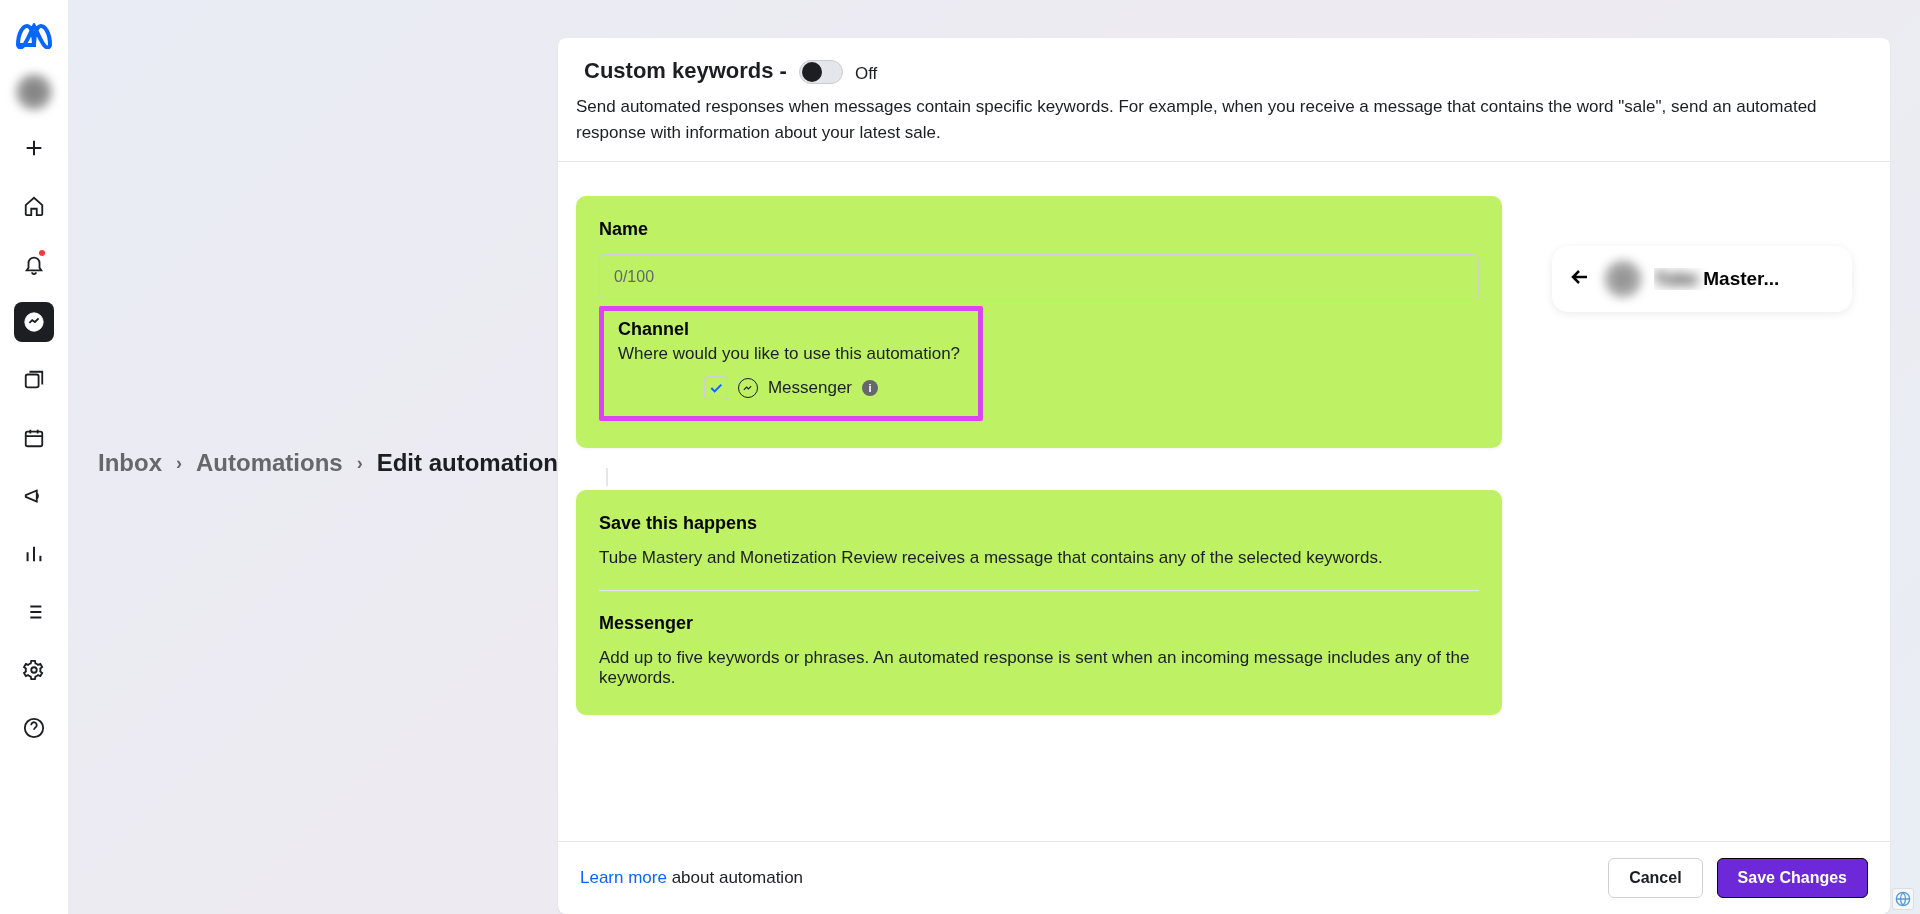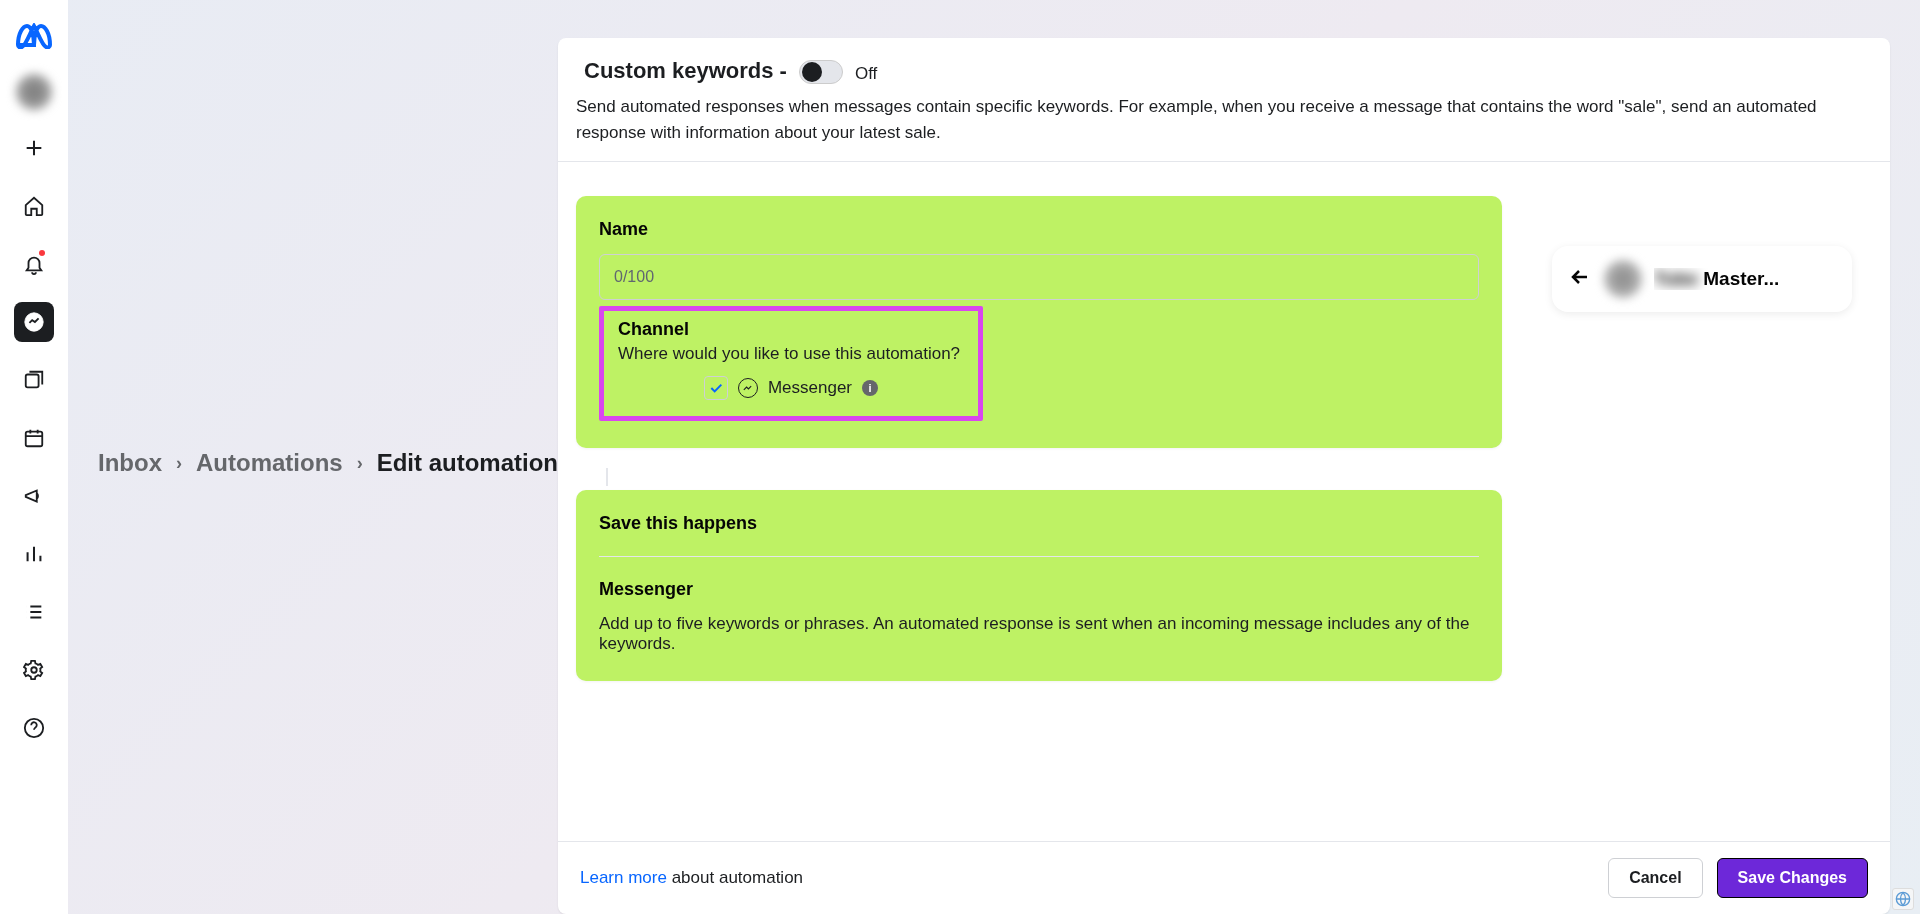--- a/index.html
+++ b/index.html
@@ -302,20 +302,21 @@
                 <span class="channel-label">Messenger</span>
                 <span class="info-icon">i</span>
               </div>
             </div>
           </div>
 
           <div class="divider-small"></div>
 
           <div class="card">
             <h3 class="section-h">Save this happens</h3>
+            <p class="section-p">Tube Mastery and Monetization Review receives a message that contains any of the selected keywords.</p>
             <hr class="hr">
             <h3 class="section-h">Messenger</h3>
             <p class="section-p">Add up to five keywords or phrases. An automated response is sent when an incoming message includes any of the keywords.</p>
           </div>
         </div>
 
         <div class="preview-col">
           <div class="preview-card">
             <div class="back-arrow">
               <svg width="24" height="24" viewBox="0 0 24 24" fill="none" stroke="#050505" stroke-width="2.5">

